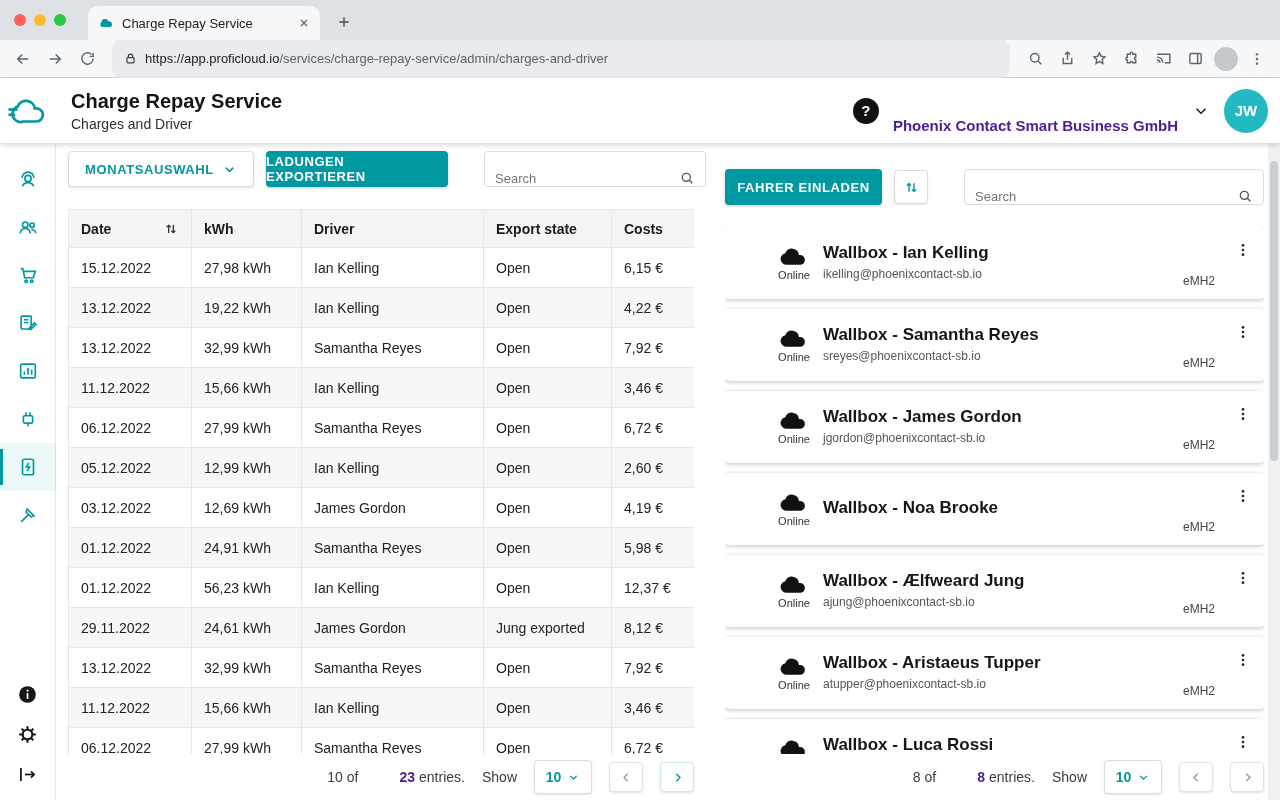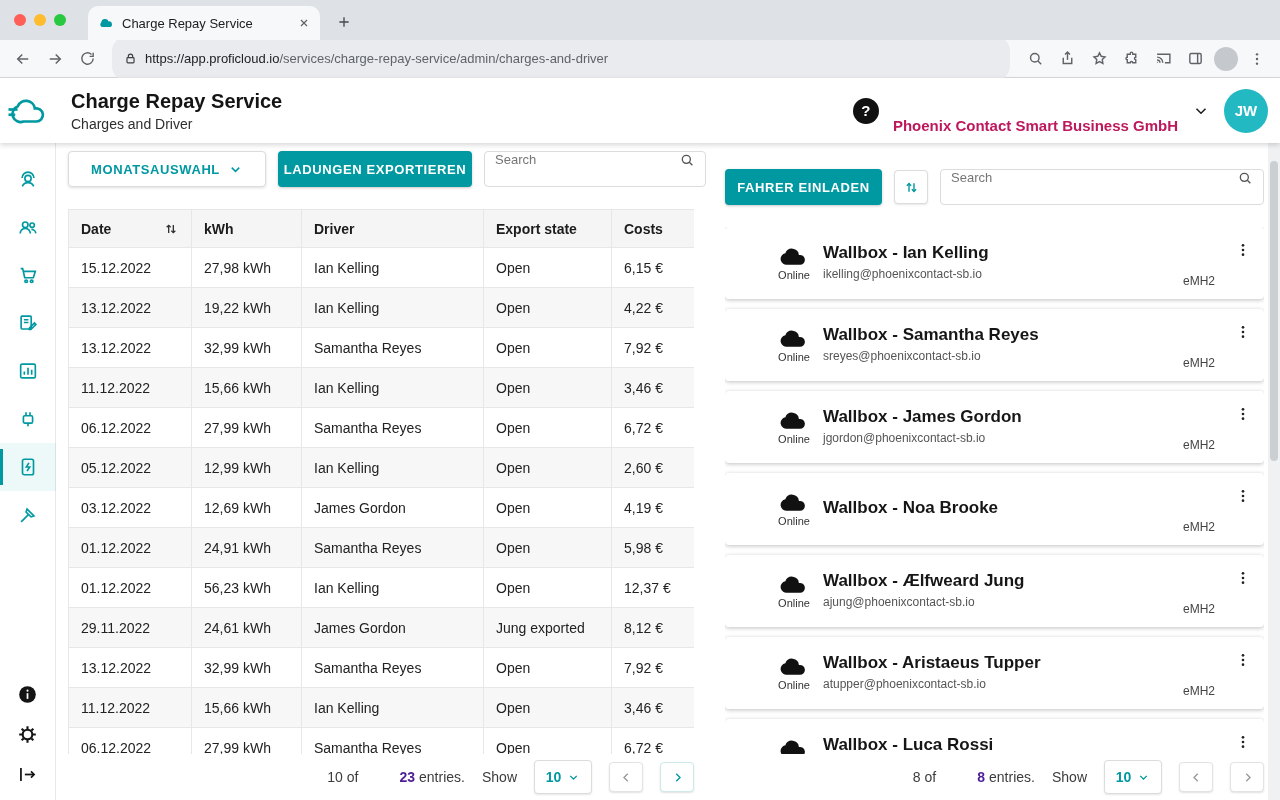--- a/index.html
+++ b/index.html
@@ -26,21 +26,21 @@
 
   
   .app-header { height:65px; background:#fff; display:flex; align-items:center; position:relative; z-index:20;
                 box-shadow:0 2px 5px rgba(0,0,0,.16); }
   .logo-col { width:56px; display:flex; justify-content:center; }
   .titles { margin-left:15px; }
   .page-title { font-size:20px; font-weight:bold; color:#141414; }
   .page-subtitle { font-size:14px; color:#2e2e2e; margin-top:3px; }
   .header-right { margin-left:auto; display:flex; align-items:center; gap:14px; padding-right:12px; }
   .help-circle { width:26px; height:26px; border-radius:50%; background:#111; color:#fff; display:flex; align-items:center; justify-content:center; font-size:15px; font-weight:bold; }
-  .org-name { font-size:15px; font-weight:bold; color:#be185d;margin-top:29px; }
+  .org-name { font-size:15px; font-weight:bold; color:#4c1d95;margin-top:29px; }
   .user-avatar { width:44px; height:44px; border-radius:50%; background:#22b9c3; color:#fff; display:flex; align-items:center; justify-content:center; font-size:15px; font-weight:bold; }
 
   
   .app-body { display:flex; height:657px; position:relative; }
   .sidebar { width:56px; border-right:1px solid #e8e8e8; display:flex; flex-direction:column; align-items:center; padding-top:12px; flex-shrink:0; }
   .side-item { width:56px; height:48px; display:flex; align-items:center; justify-content:center; color:#0098a1; position:relative; cursor:pointer; }
   .side-item.active { background:rgba(0,152,161,.07); }
   .side-item.active::before { content:""; position:absolute; left:0; top:6px; bottom:6px; width:3px; background:#0098a1; }
   .side-spacer { flex:1; }
   .side-item.dark { color:#141414; height:40px; }
@@ -53,21 +53,21 @@
 
   .panel-toolbar { margin-top:8px; height:36px; display:flex; align-items:center; gap:12px; flex-shrink:0; }
   .btn { height:36px; border-radius:4px; font-size:13px; font-weight:bold; letter-spacing:.6px;
          display:flex; align-items:center; justify-content:center; cursor:pointer; }
   .btn-outline { background:#fff; border:1px solid #dcdcdc; color:#0098a1; gap:8px; box-shadow:0 1px 3px rgba(0,0,0,.13); }
   .btn-filled { background:#0098a1; border:none; color:#fff; box-shadow:0 1px 3px rgba(0,0,0,.22); }
   .month-btn { width:208px; }
   .export-btn { width:204px; }
   .invite-btn { width:157px; }
   .sort-btn { width:34px; height:34px; border:1px solid #dcdcdc; border-radius:4px; background:#fff; display:flex; align-items:center; justify-content:center; color:#0098a1; box-shadow:0 1px 2px rgba(0,0,0,.1); }
-  .search-box { flex:1; height:36px; border:1px solid #dcdcdc; border-radius:4px; background:#fff; display:flex; align-items:flex-start; padding:0 10px; gap:8px; }
+  .search-box { flex:1; height:36px; border:1px solid #dcdcdc; border-radius:4px; background:#fff; display:flex; align-items:flex-end; padding:0 10px; gap:8px;margin-left:24px; }
   .search-box input { flex:1; border:none; outline:none; font-size:13px; color:#333; font-family:inherit; background:transparent; }
   .search-box input::placeholder { color:#767676; }
   .panel-charges .search-box { margin-right:5px; }
 
   
   .charges-list { margin-top:22px; width:626px; flex:1; overflow:hidden; }
   table { width:100%; border-collapse:collapse; table-layout:fixed; }
   th, td { border:1px solid #e7e7e7; padding:0 12px; font-size:14px; text-align:left; white-space:nowrap; overflow:hidden; }
   thead th { height:38px; background:#f5f5f6; font-weight:bold; color:#1c1c1c; }
   tbody td { height:40px; color:#222; }

